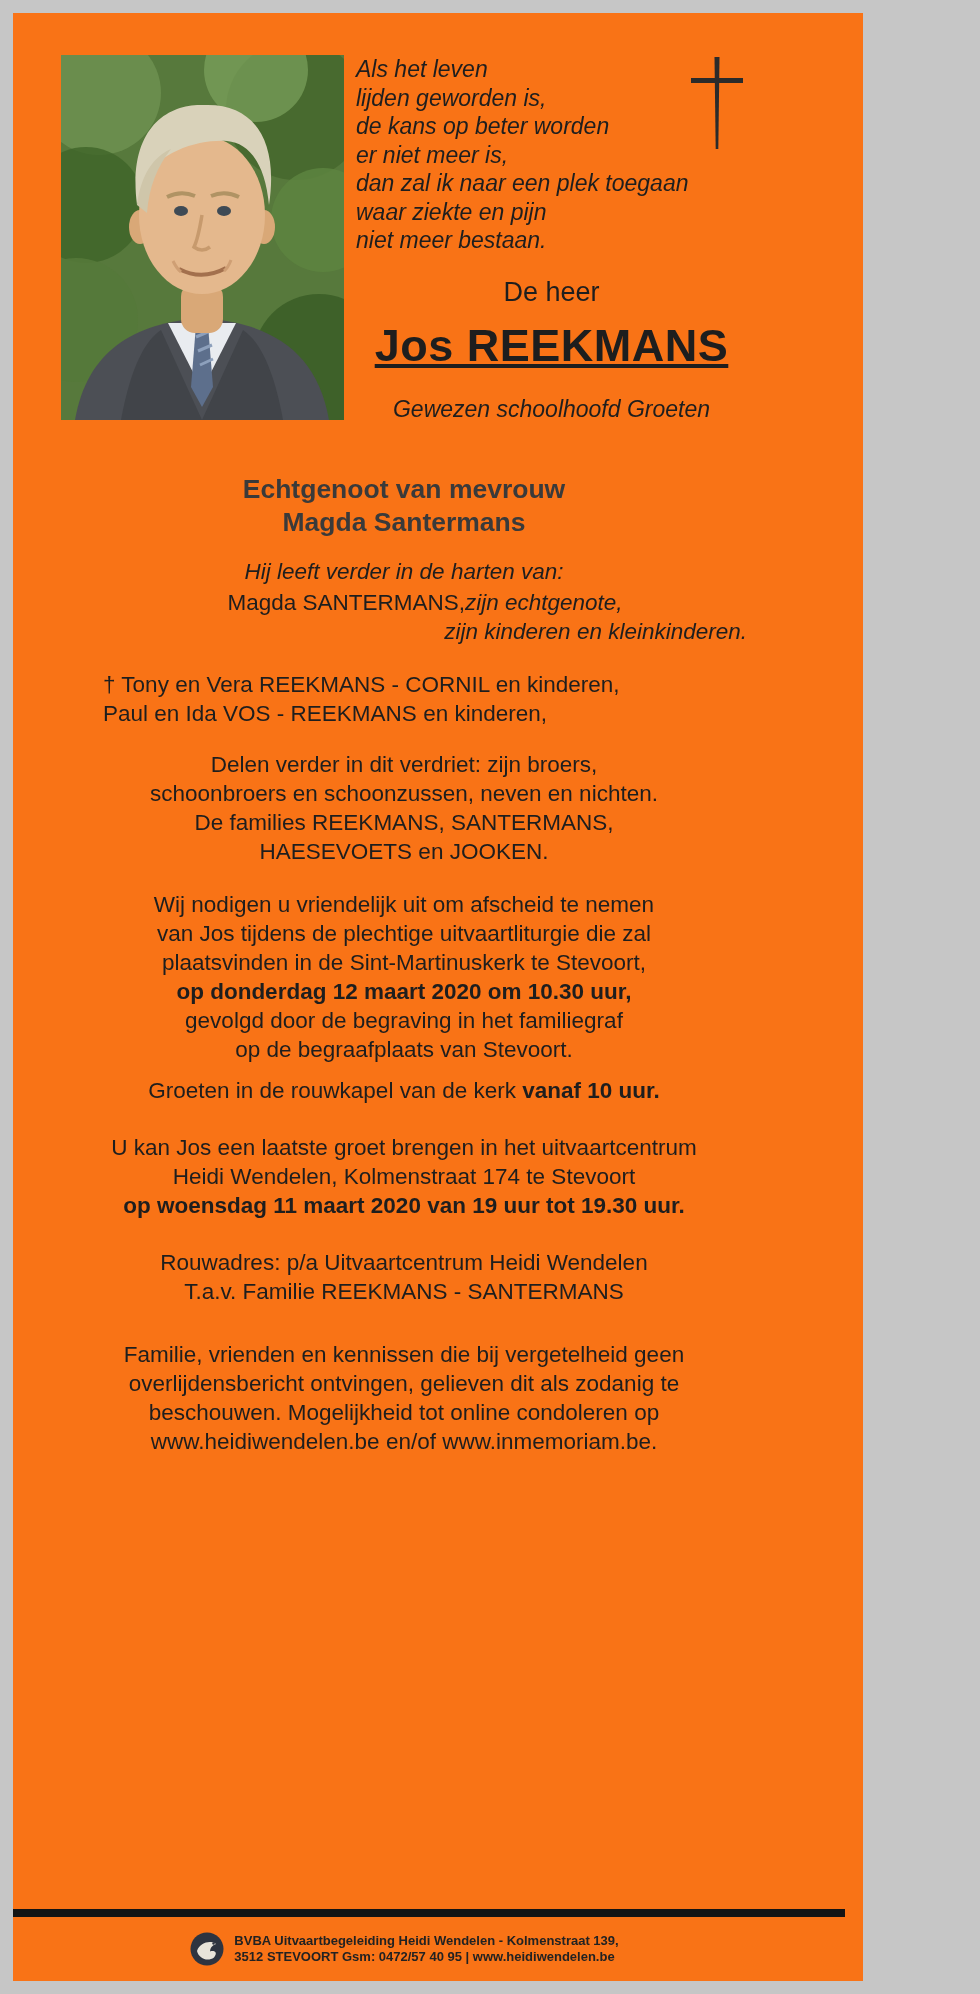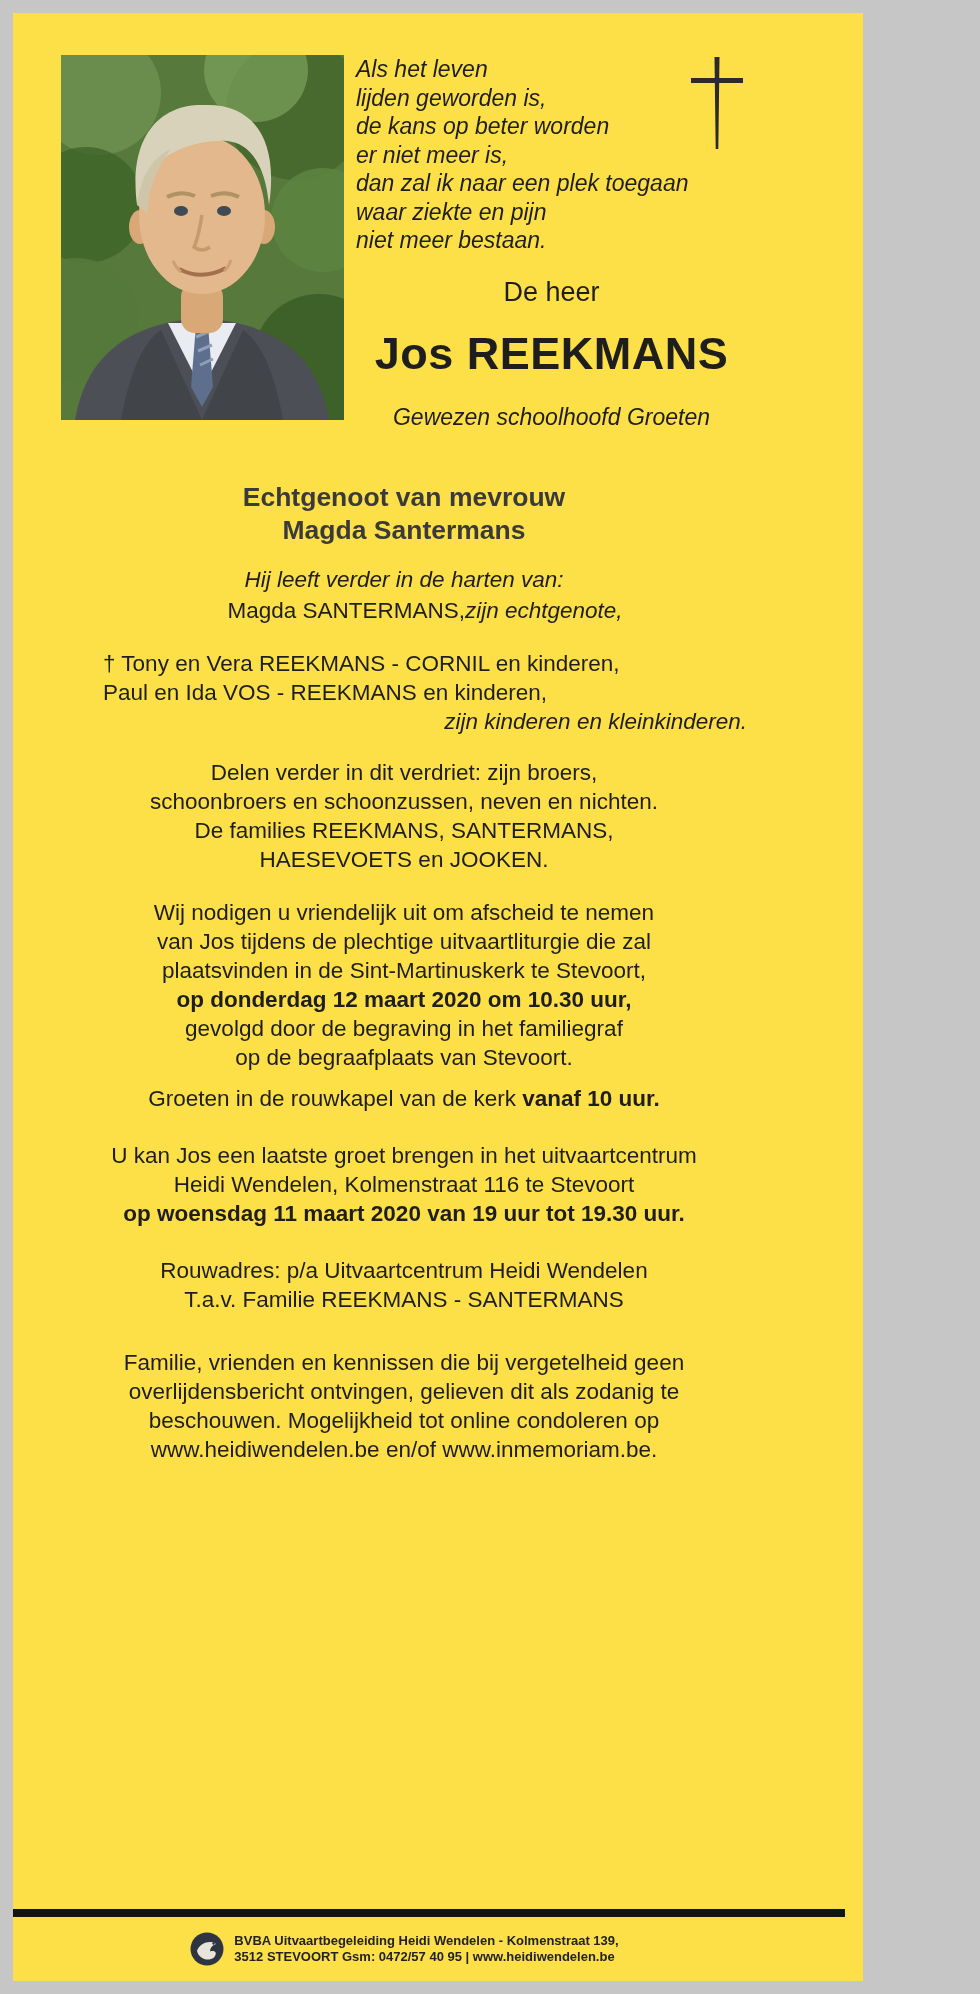--- a/index.html
+++ b/index.html
@@ -1,37 +1,37 @@
 <!DOCTYPE html>
 <html><head>
 <meta charset="utf-8">
 <style>
   * { margin:0; padding:0; box-sizing:border-box; }
   html, body { background:#c6c6c6; }
   body { width:980px; }
   .page {
     width:876px; height:1994px;
-    background:#fde047;
+    background:#f97316;
     border:13px solid #c6c6c6;
     position:relative;
     font-family:"Liberation Sans", sans-serif;
     color:#1e1e1e;
     overflow:hidden;
   }
   .content { position:absolute; top:42px; left:48px; width:686px; }
 
   
   .header { display:flex; }
   .portrait-wrap { flex:0 0 283px; width:283px; height:365px; }
   .portrait-wrap svg { display:block; width:283px; height:365px; }
   .header-right { flex:1; position:relative; padding-left:12px; }
   .poem { font-style:italic; font-size:23px; line-height:28.5px; white-space:pre-line; }
   .cross { position:absolute; top:2px; right:4px; width:52px; height:92px; }
   .salutation { text-align:center; font-size:27px; margin-top:22px; }
-  .deceased-name { text-align:center; font-size:45px; font-weight:bold; margin-top:20px; letter-spacing:0.5px; }
+  .deceased-name { text-align:center; font-size:45px; font-weight:bold; margin-top:12px; letter-spacing:0.5px;text-decoration:underline; }
   .subtitle { text-align:center; font-style:italic; font-size:23px; margin-top:24px; }
 
   
   .body { font-size:22.5px; line-height:29px; }
   .center { text-align:center; }
   .preline { white-space:pre-line; }
   .block { display:block; }
   .italic { font-style:italic; }
   .bold { font-weight:bold; }
 
@@ -131,25 +131,25 @@
     </div>
 
 
     <p class="body survivors-intro">Hij leeft verder in de harten van:</p>
 
     <div class="body spouse-row">
       <span class="spouse-name">Magda SANTERMANS,</span>
       <span class="italic">zijn echtgenote,</span>
     </div>
 
+    <div class="body children-relation">zijn kinderen en kleinkinderen.</div>
     <div class="body children">
       <span class="block preline">† Tony en Vera REEKMANS - CORNIL en kinderen,
 Paul en Ida VOS - REEKMANS en kinderen,</span>
     </div>
-    <div class="body children-relation">zijn kinderen en kleinkinderen.</div>
 
     <p class="body center preline mourning">Delen verder in dit verdriet: zijn broers,
 schoonbroers en schoonzussen, neven en nichten.
 De families REEKMANS, SANTERMANS,
 HAESEVOETS en JOOKEN.</p>
 
     <p class="body center invitation">
       <span class="block preline">Wij nodigen u vriendelijk uit om afscheid te nemen
 van Jos tijdens de plechtige uitvaartliturgie die zal
 plaatsvinden in de Sint-Martinuskerk te Stevoort,</span>
@@ -157,21 +157,21 @@
       <span class="block preline">gevolgd door de begraving in het familiegraf
 op de begraafplaats van Stevoort.</span>
     </p>
 
     <p class="body center chapel">
       <span>Groeten in de rouwkapel van de kerk </span><span class="bold">vanaf 10 uur.</span>
     </p>
 
     <p class="body center visit">
       <span class="block preline">U kan Jos een laatste groet brengen in het uitvaartcentrum
-Heidi Wendelen, Kolmenstraat 116 te Stevoort</span>
+Heidi Wendelen, Kolmenstraat 174 te Stevoort</span>
       <span class="block bold">op woensdag 11 maart 2020 van 19 uur tot 19.30 uur.</span>
     </p>
 
     <p class="body center preline address">Rouwadres: p/a Uitvaartcentrum Heidi Wendelen
 T.a.v. Familie REEKMANS - SANTERMANS</p>
 
     <p class="body center preline notice">Familie, vrienden en kennissen die bij vergetelheid geen
 overlijdensbericht ontvingen, gelieven dit als zodanig te
 beschouwen. Mogelijkheid tot online condoleren op
 www.heidiwendelen.be en/of www.inmemoriam.be.</p>

